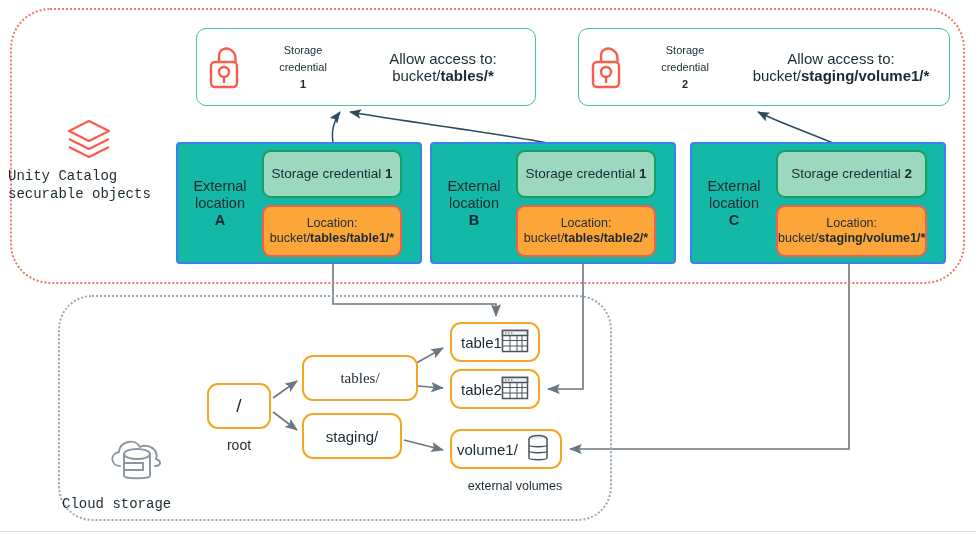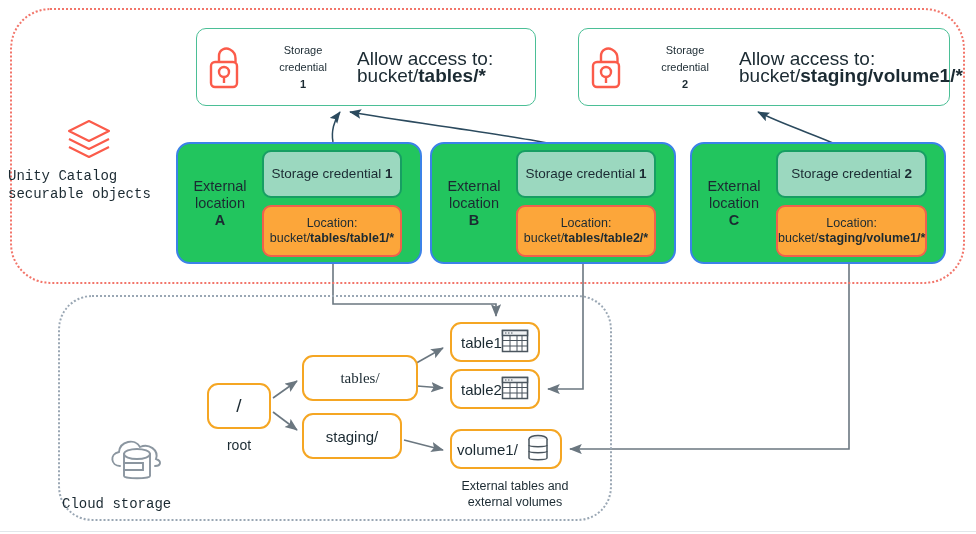--- a/index.html
+++ b/index.html
@@ -18,26 +18,26 @@
 
   
   .cred-card{position:absolute;box-sizing:border-box;border:1.6px solid #4bbf96;
              border-radius:10px;background:#ffffff;display:flex;align-items:center;}
   #cred1{left:196px;top:28px;width:340px;height:78px;}
   #cred2{left:578px;top:28px;width:372px;height:78px;}
 
   .lock-wrap{width:58px;display:flex;align-items:center;justify-content:center;flex:0 0 58px;}
   .cred-title{font-size:11px;line-height:17px;text-align:center;width:96px;flex:0 0 96px;}
   .cred-title b{display:block;font-weight:bold;}
-  .cred-allow{font-size:19px;line-height:17px;text-align:left;flex:1;padding:0 6px;}
+  .cred-allow{font-size:15px;line-height:17px;text-align:center;flex:1;padding:0 6px;}
   .cred-allow b{font-weight:bold;}
 
   
   .ext-card{position:absolute;box-sizing:border-box;border:2px solid #3b82e8;
-            border-radius:14px;background:#22c55e;display:flex;align-items:center;}
+            border-radius:4px;background:#14b8a6;display:flex;align-items:center;}
   #extA{left:176px;top:142px;width:246px;height:122px;}
   #extB{left:430px;top:142px;width:246px;height:122px;}
   #extC{left:690px;top:142px;width:256px;height:122px;}
 
   .ext-label{width:84px;flex:0 0 84px;text-align:center;font-size:14.5px;line-height:17px;}
   .ext-label b{display:block;font-weight:bold;}
   .ext-stack{flex:1;display:flex;flex-direction:column;gap:7px;padding-right:18px;}
 
   .chip-green{background:#9bd8bf;border:2px solid #179e63;border-radius:9px;
               height:44px;display:flex;align-items:center;justify-content:center;
@@ -291,18 +291,17 @@
           <ellipse cx="13" cy="5" rx="9" ry="3.6" fill="#e9ecef"></ellipse>
           <path d="M4 5 V24 C4 26.2 22 26.2 22 24 V5"></path>
           <path d="M4 11 C4 13.2 22 13.2 22 11"></path>
           <path d="M4 17 C4 19.2 22 19.2 22 17"></path>
         </g>
       </svg>
     </span>
   </div>
 
   <div class="tiny-cap">
-    <div>External tables and</div>
     <div>external volumes</div>
   </div>
 
   <div class="bottom-rule"></div>
 </div>
 
 </body></html>

